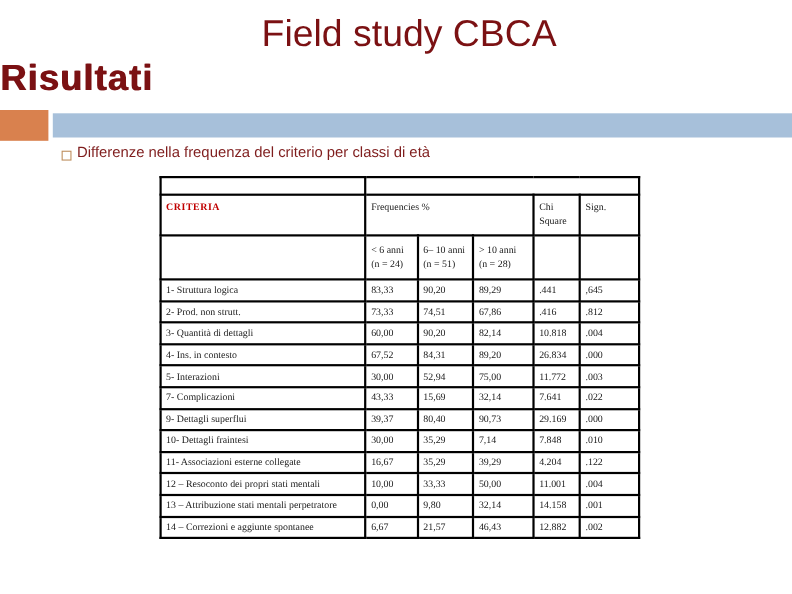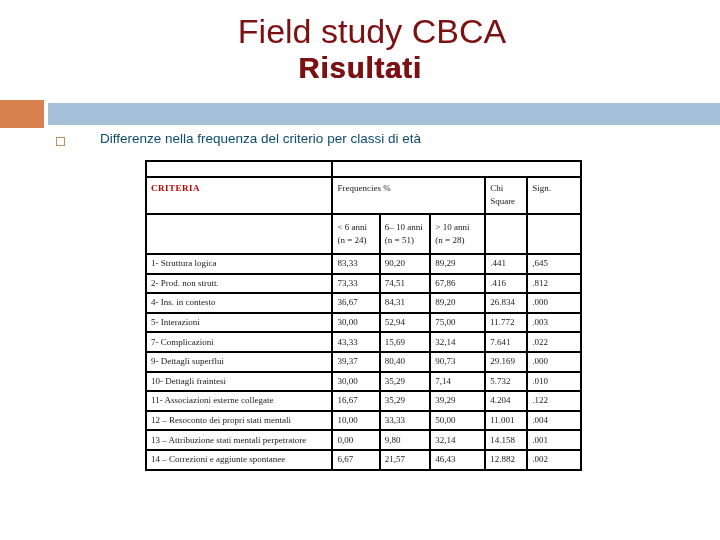--- a/index.html
+++ b/index.html
@@ -7,35 +7,35 @@
     width:720px;height:540px;background:#ffffff;overflow:hidden;
     font-family:"Liberation Sans", sans-serif;
   }
   .slide{position:relative;width:720px;height:540px;background:#ffffff;}
 
   .title-line1{
     position:absolute;top:12px;left:0;width:720px;text-align:center;
     color:#7b1113;font-size:34px;font-weight:400;letter-spacing:0px;padding-left:12px;
   }
   .title-line2{
-    position:absolute;top:52px;left:0;width:720px;text-align:center;
-    color:#7b1113;font-size:29px;font-weight:700;letter-spacing:1px;
+    position:absolute;top:52px;left:0;width:720px;text-align:left;
+    color:#7b1113;font-size:33px;font-weight:700;letter-spacing:1px;
     text-shadow:0.8px 0 0 #7b1113;
   }
 
   .bar-orange{position:absolute;left:0;top:100px;width:44px;height:28px;background:#d9814e;}
   .bar-blue{position:absolute;left:48px;top:103px;width:672px;height:22px;background:#a7c0da;}
 
   .bullet-marker{
     position:absolute;left:56px;top:137px;width:7px;height:7px;
     border:1.5px solid #bf8f5f;background:#ffffff;
   }
   .bullet-text{
-    position:absolute;left:100px;top:131px;width:600px;
-    color:#0c4a6e;font-size:13.5px;
+    position:absolute;left:70px;top:131px;width:600px;
+    color:#7f1d1d;font-size:13.5px;
   }
 
   table.results{
     position:absolute;left:145px;top:160px;width:437px;
     border-collapse:collapse;table-layout:fixed;
     font-family:"Liberation Serif", serif;font-size:9px;color:#1a1a1a;
   }
   table.results td{
     border:2px solid #000000;padding:1px 4px;vertical-align:middle;
     overflow:hidden;white-space:nowrap;line-height:1.45;
@@ -118,22 +118,30 @@
         </tr>
         <tr>
           <td>2- Prod. non strutt.</td>
           <td>73,33</td>
           <td>74,51</td>
           <td>67,86</td>
           <td>.416</td>
           <td>.812</td>
         </tr>
         <tr>
+          <td>3- Quantità di dettagli</td>
+          <td>60,00</td>
+          <td>90,20</td>
+          <td>82,14</td>
+          <td>10.818</td>
+          <td>.004</td>
+        </tr>
+        <tr>
           <td>4- Ins. in contesto</td>
-          <td>36,67</td>
+          <td>67,52</td>
           <td>84,31</td>
           <td>89,20</td>
           <td>26.834</td>
           <td>.000</td>
         </tr>
         <tr>
           <td>5- Interazioni</td>
           <td>30,00</td>
           <td>52,94</td>
           <td>75,00</td>
@@ -154,21 +162,21 @@
           <td>80,40</td>
           <td>90,73</td>
           <td>29.169</td>
           <td>.000</td>
         </tr>
         <tr>
           <td>10- Dettagli fraintesi</td>
           <td>30,00</td>
           <td>35,29</td>
           <td>7,14</td>
-          <td>5.732</td>
+          <td>7.848</td>
           <td>.010</td>
         </tr>
         <tr>
           <td>11- Associazioni esterne collegate</td>
           <td>16,67</td>
           <td>35,29</td>
           <td>39,29</td>
           <td>4.204</td>
           <td>.122</td>
         </tr>

